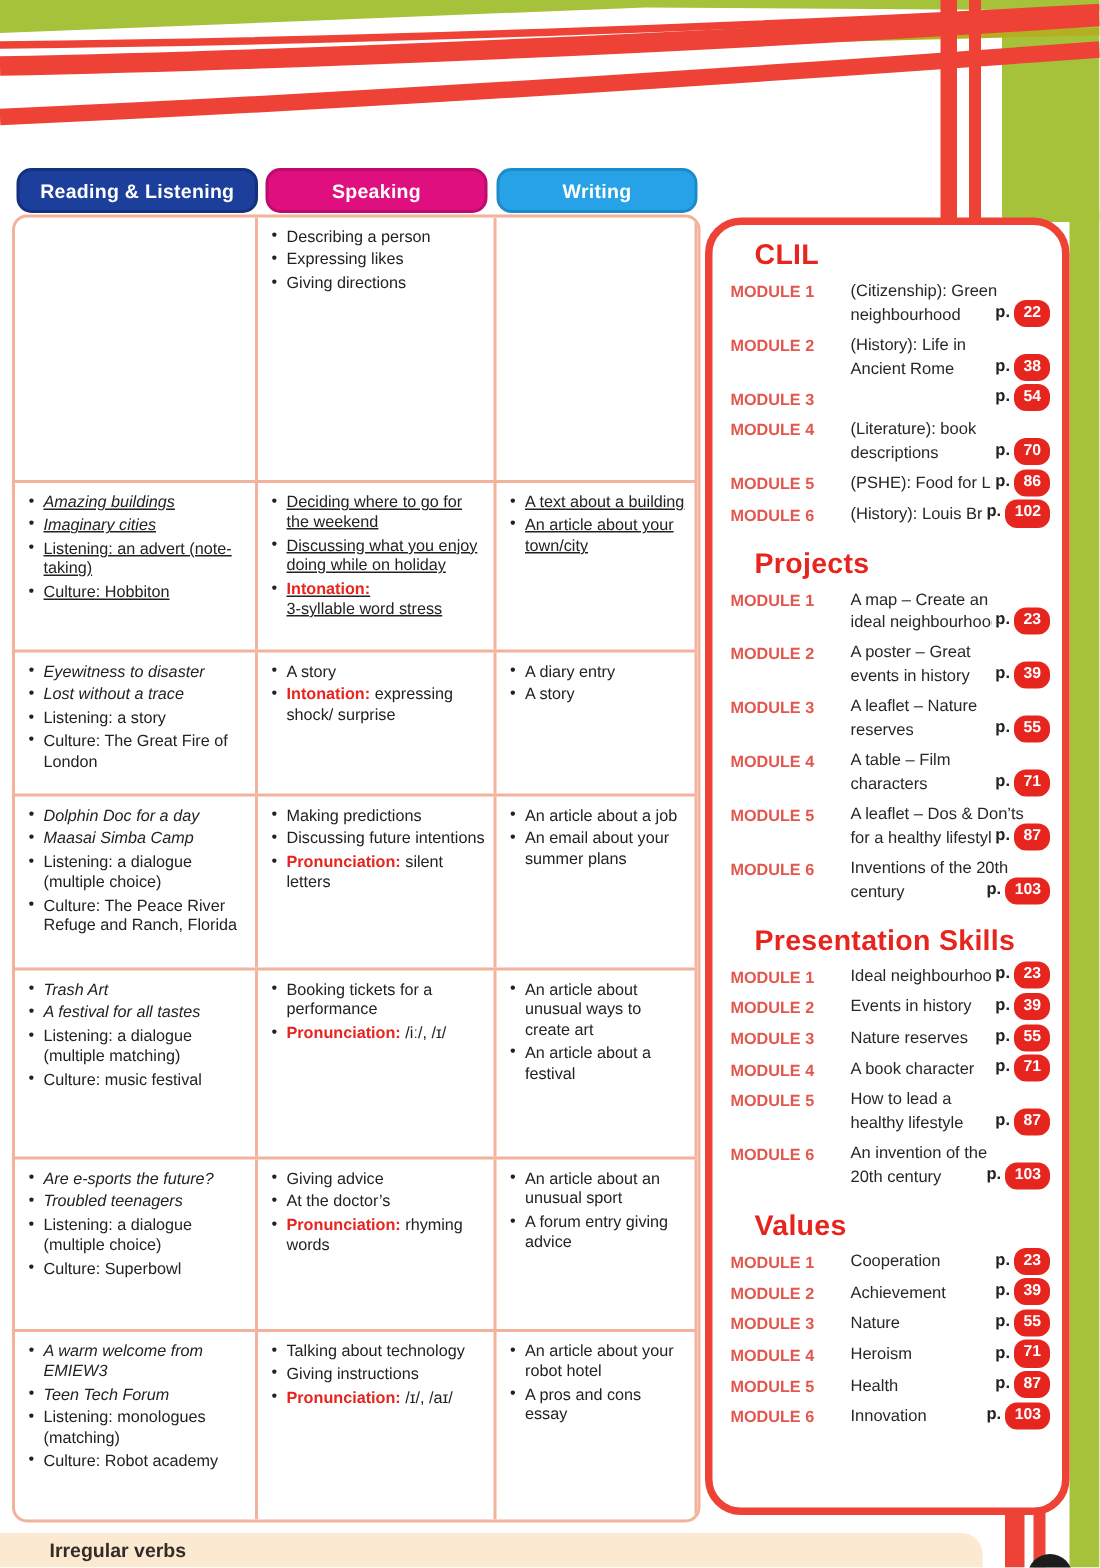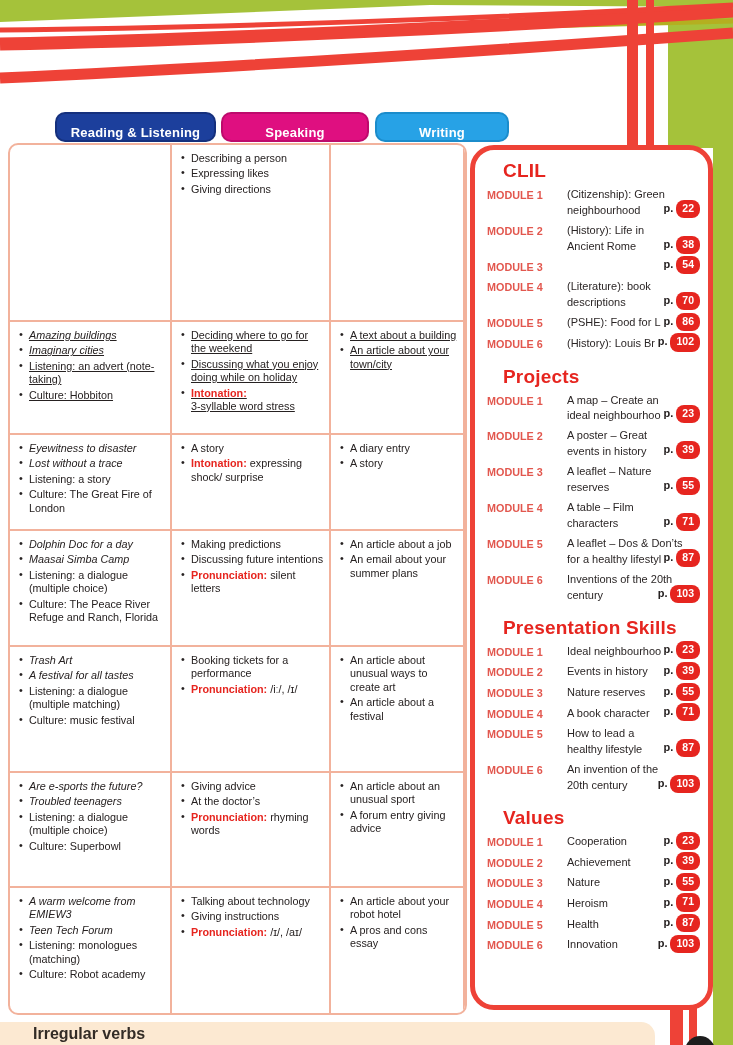--- a/index.html
+++ b/index.html
@@ -10,24 +10,23 @@
     font-family: "Liberation Sans", sans-serif;
     overflow: hidden;
     color: #262121;
   }
   
   #decor-top { position:absolute; left:0; top:0; z-index:0; }
   #green-right-strip { position:absolute; left:713px; top:140px; width:20px; height:905px; background:#a5c23a; z-index:0; }
   
   .pill {
     position:absolute; top:114px; height:26px; z-index:3;
-    display:flex; align-items:flex-end; justify-content:center;
+    display:flex; align-items:center; justify-content:center;
     border-radius:8px; color:#fff; font-weight:700; font-size:13px;
     letter-spacing:.2px;
-    margin-left:44px;
   }
   #pill-reading { left:13px;  width:157px; background:#1c3f9c; box-shadow:0 0 0 2px #15307d; }
   #pill-speaking{ left:179px; width:144px; background:#df0f80; box-shadow:0 0 0 2px #bd0a6c; }
   #pill-writing { left:333px; width:130px; background:#27a2e6; box-shadow:0 0 0 2px #1b8ccb; }
   
   #grid-rows {
     position:absolute; left:8px; top:143px; width:459px; height:872px; z-index:1;
     border:2px solid #f2b29c; border-radius:10px; overflow:hidden;
     display:flex; flex-direction:column; background:#fff;
   }
@@ -62,21 +61,21 @@
   .badge {
     background:#e6251f; color:#fff; font-weight:700; font-size:10.5px;
     border-radius:8px; padding:1px 6px 2px; min-width:22px; text-align:left;
   }
   
   #footer-bar {
     position:absolute; left:0; top:1022px; width:655px; height:23px; z-index:1;
     background:#fce9d2; border-top-right-radius:14px;
     display:flex; align-items:center; padding-left:33px;
   }
-  #footer-bar span { font-weight:700; font-size:16px; color:#332c26; }
+  #footer-bar span { font-weight:700; font-size:13px; color:#332c26; }
   
   .stripe-b { position:absolute; background:#ee4237; z-index:1; }
   #stripe-b1 { left:670px; top:1003px; width:13px; height:42px; }
   #stripe-b2 { left:689px; top:1003px; width:8px;  height:42px; }
   #black-dot { position:absolute; left:685px; top:1036px; width:30px; height:30px; border-radius:50%; background:#1d1d1d; z-index:2; }
 </style>
 </head>
 <body>
 
 <svg id="decor-top" width="733" height="150">

